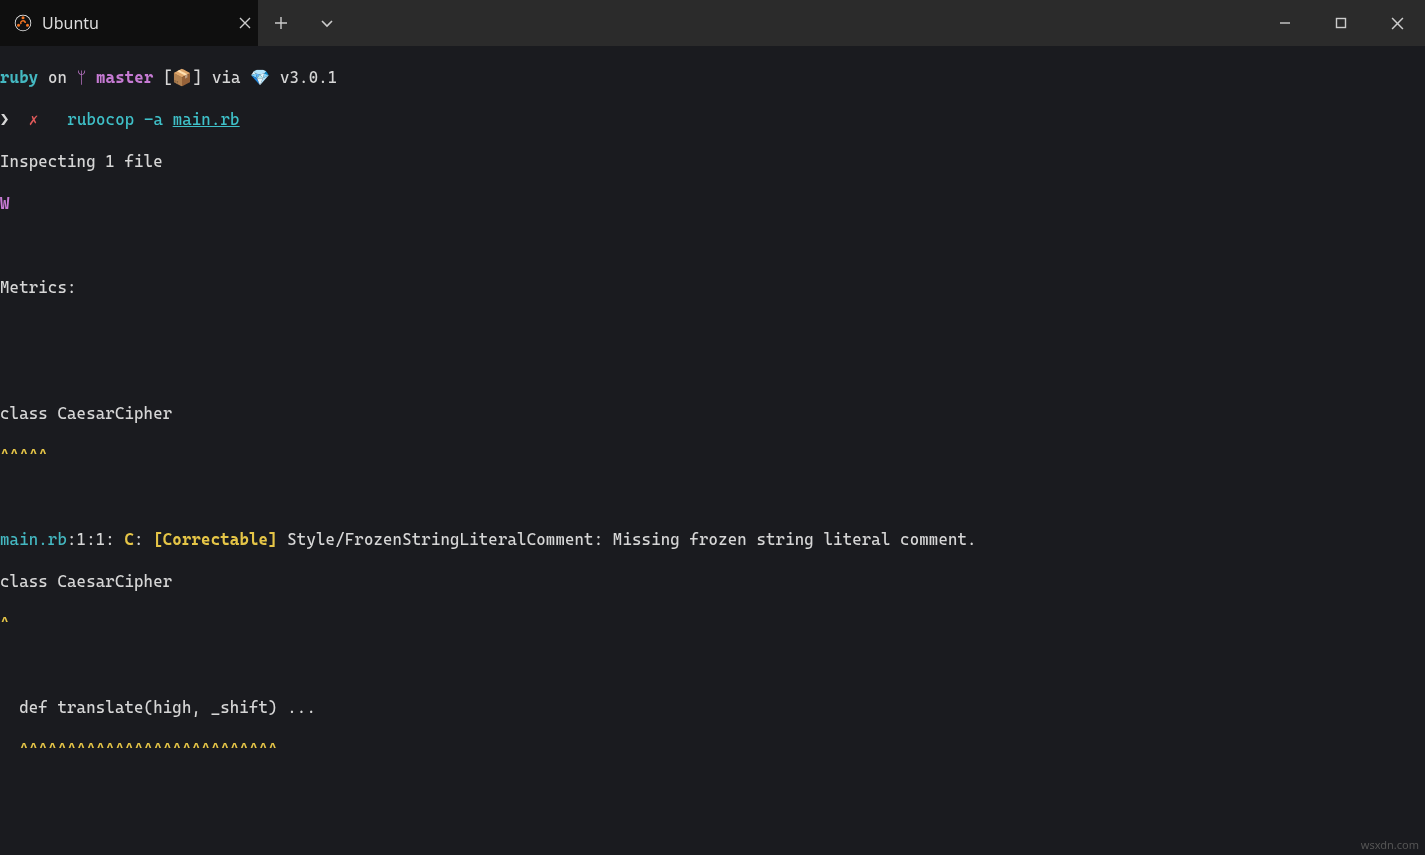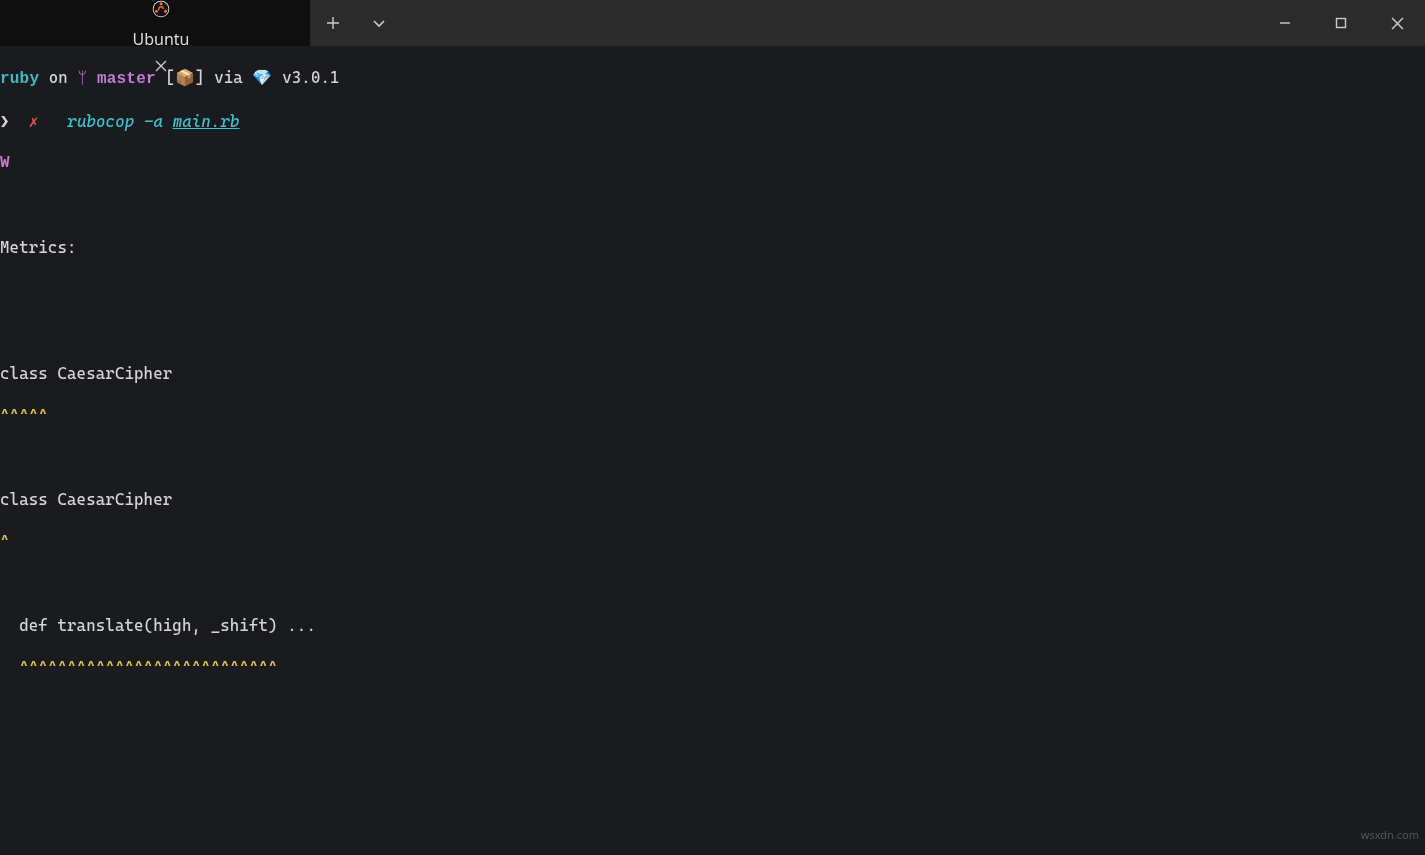--- a/index.html
+++ b/index.html
@@ -29,26 +29,25 @@
     overflow:hidden;
     position:relative;
   }
   
   .titlebar{
     height:46px;
     background:var(--titlebar);
     display:flex;align-items:stretch;
   }
   .tab{
-    width:310px;height:100%;
+    width:258px;height:100%;
     background:var(--tab-active);
     display:flex;align-items:center;
     padding:0 2px 0 14px;
     gap:10px;
-    flex-direction:column;
   }
   .tab .icon{width:18px;height:18px;display:flex;align-items:center;justify-content:center;}
   .tab .title{flex:1;color:#ddd;font-family:"Segoe UI",system-ui,sans-serif;font-size:16px;}
   .tab .close{width:22px;height:22px;display:flex;align-items:center;justify-content:center;color:#ccc;cursor:pointer;}
   .titlebar .btn{
     width:46px;display:flex;align-items:center;justify-content:center;color:#ccc;cursor:pointer;
   }
   .titlebar .spacer{flex:1;}
   .wincontrols{display:flex;}
   .wincontrols .wbtn{
@@ -56,28 +55,28 @@
   }
   
   .term{
     padding:0;
     white-space:pre-wrap;
     line-height:21px;
     letter-spacing:0.2px;
   }
   .line{white-space:pre;}
   .teal{color:var(--teal);}
-  .cyan{color:var(--cyan);font-style:italic;}
+  .cyan{color:var(--cyan);}
   .yellow{color:var(--yellow);}
   .magenta{color:var(--magenta);}
   .red{color:var(--red);}
-  .bold{font-weight:700;font-family:Liberation Mono, monospace;}
+  .bold{font-weight:700;}
   .ul{text-decoration:underline;}
   .watermark{
-    position:absolute;right:6px;bottom:13px;
+    position:absolute;right:6px;bottom:3px;
     font-size:11px;color:#555;font-family:system-ui,sans-serif;
   }
   svg{display:block;}
 </style>
 </head>
 <body>
 
 <div class="titlebar">
   <div class="tab">
     <span class="icon">
@@ -125,30 +124,32 @@
       <svg width="13" height="13" viewBox="0 0 12 12">
           <path d="M1 1l10 10M11 1L1 11" stroke="#ccc" stroke-width="1.4"></path>
         </svg>
     </div>
   </div>
 </div>
 
 <div class="term">
 <div class="line"><span class="teal bold">ruby</span><span> on </span><span class="magenta">ᛘ </span><span class="magenta bold">master</span><span> [📦] </span><span>via </span><span>💎 </span><span>v3.0.1</span></div>
 <div class="line"><span>❯</span><span>  </span><span class="red">✗</span><span>   </span><span class="cyan">rubocop -a </span><span class="cyan ul">main.rb</span></div>
+<div class="line">Inspecting 1 file</div>
 <div class="line magenta bold">W</div>
 <div class="line">&nbsp;</div>
 <div class="line">Metrics:</div>
 <div class="line">&nbsp;</div>
 
 
 <div class="line">class CaesarCipher</div>
 <div class="line yellow">^^^^^</div>
 
 
+<div class="line"><span class="teal">main.rb</span><span>:1:1: </span><span class="yellow bold">C</span><span>: </span><span class="yellow bold">[Correctable]</span><span> Style/FrozenStringLiteralComment: Missing frozen string literal comment.</span></div>
 <div class="line">class CaesarCipher</div>
 <div class="line yellow">^</div>
 
 
 <div class="line">  def translate(high, _shift) ...</div>
 <div class="line yellow">  ^^^^^^^^^^^^^^^^^^^^^^^^^^^</div>
 
 
 
 

